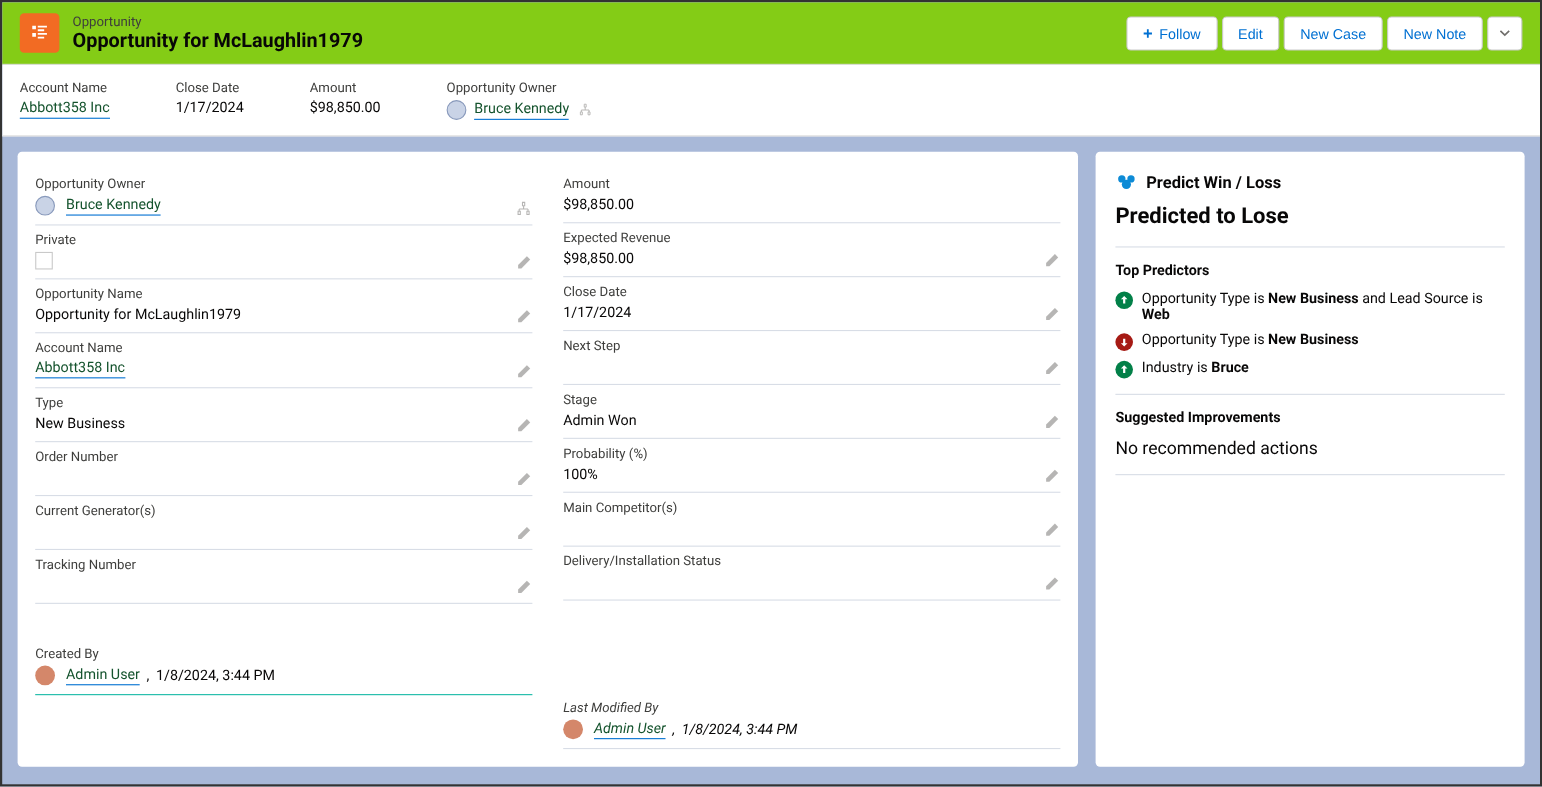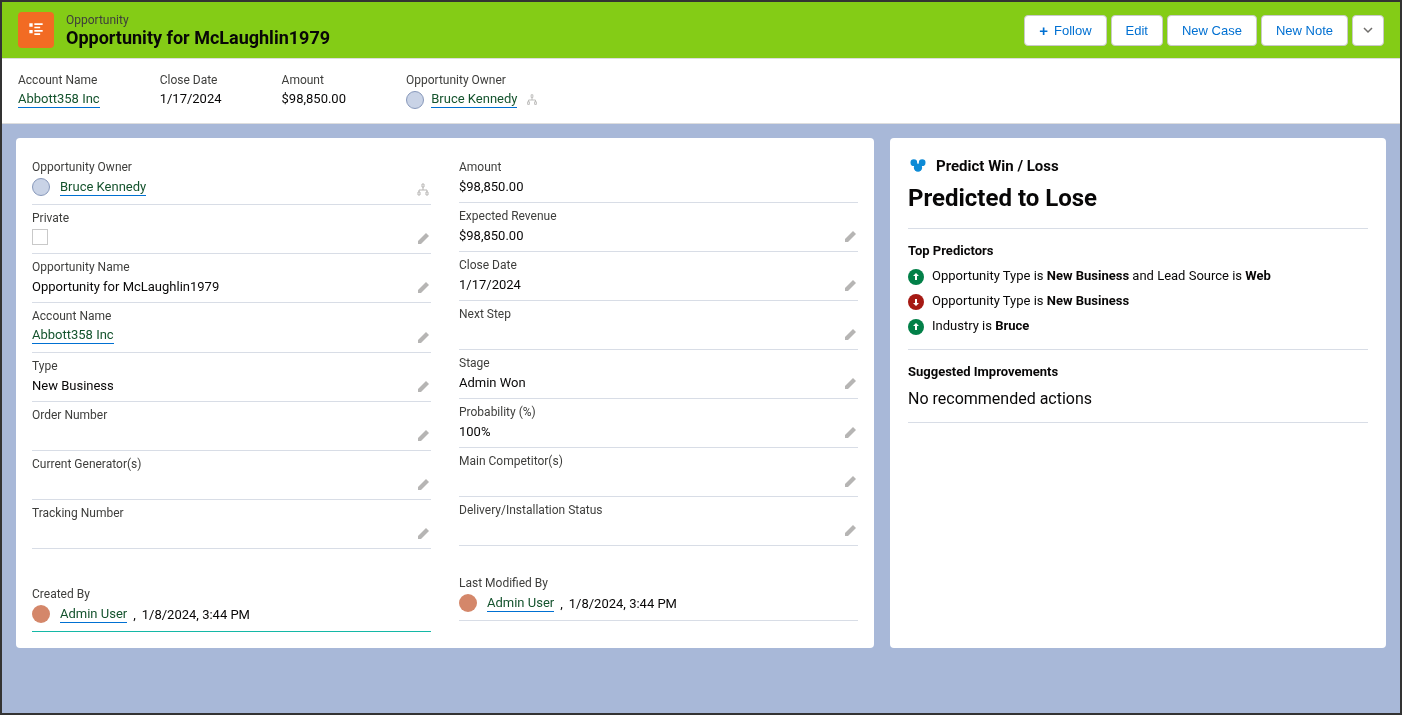--- a/index.html
+++ b/index.html
@@ -118,34 +118,34 @@
   .checkbox {
     width: 16px; height: 16px;
     border: 1px solid #c9c9c9;
     background: #fff;
     display: inline-block;
   }
   .created-by .value-row { display: flex; gap: 6px; }
 
   .side-panel {
     background: #fff;
-    width: 496px;
+    width: 390px;
     border-radius: 4px;
     padding: 18px;
   }
   .side-header {
     display: flex; align-items: center; gap: 8px;
     margin-bottom: 8px;
   }
   .side-header-icon {
     width: 20px; height: 20px;
     color: #0d8bd6;
   }
   .side-header-title { font-size: 15px; font-weight: 700; }
-  .prediction-title { font-size: 24px; font-weight: 700; margin: 6px 0 16px 0; }
+  .prediction-title { font-size: 20px; font-weight: 700; margin: 6px 0 16px 0; }
   .section-title { font-size: 13px; font-weight: 700; margin-bottom: 10px; }
   .predictor-row {
     display: flex; align-items: flex-start; gap: 8px;
     margin-bottom: 8px;
     font-size: 13px;
   }
   .pred-icon {
     width: 16px; height: 16px; border-radius: 50%;
     display: inline-flex; align-items: center; justify-content: center;
     flex-shrink: 0;
@@ -364,21 +364,21 @@
       </div>
 
       <div class="field">
         <div class="field-label">Delivery/Installation Status</div>
         <div class="field-value"></div>
         <span class="edit-icon"><svg viewBox="0 0 16 16">
               <path d="M11 2l3 3-8 8H3v-3z"></path>
             </svg></span>
       </div>
 
-      <div class="field created-by" style="border-bottom:1px solid #d8dde6; margin-top:24px;">
+      <div class="field created-by" style="border-bottom:1px solid #d8dde6; margin-top:84px;font-style:italic;">
         <div class="field-label">Last Modified By</div>
         <div class="field-value value-row">
           <span class="avatar-sm user"></span>
           <span class="link">Admin User</span>
             <span>, </span>
           <span>1/8/2024, 3:44 PM</span>
         </div>
       </div>
     </div>
   </div>

